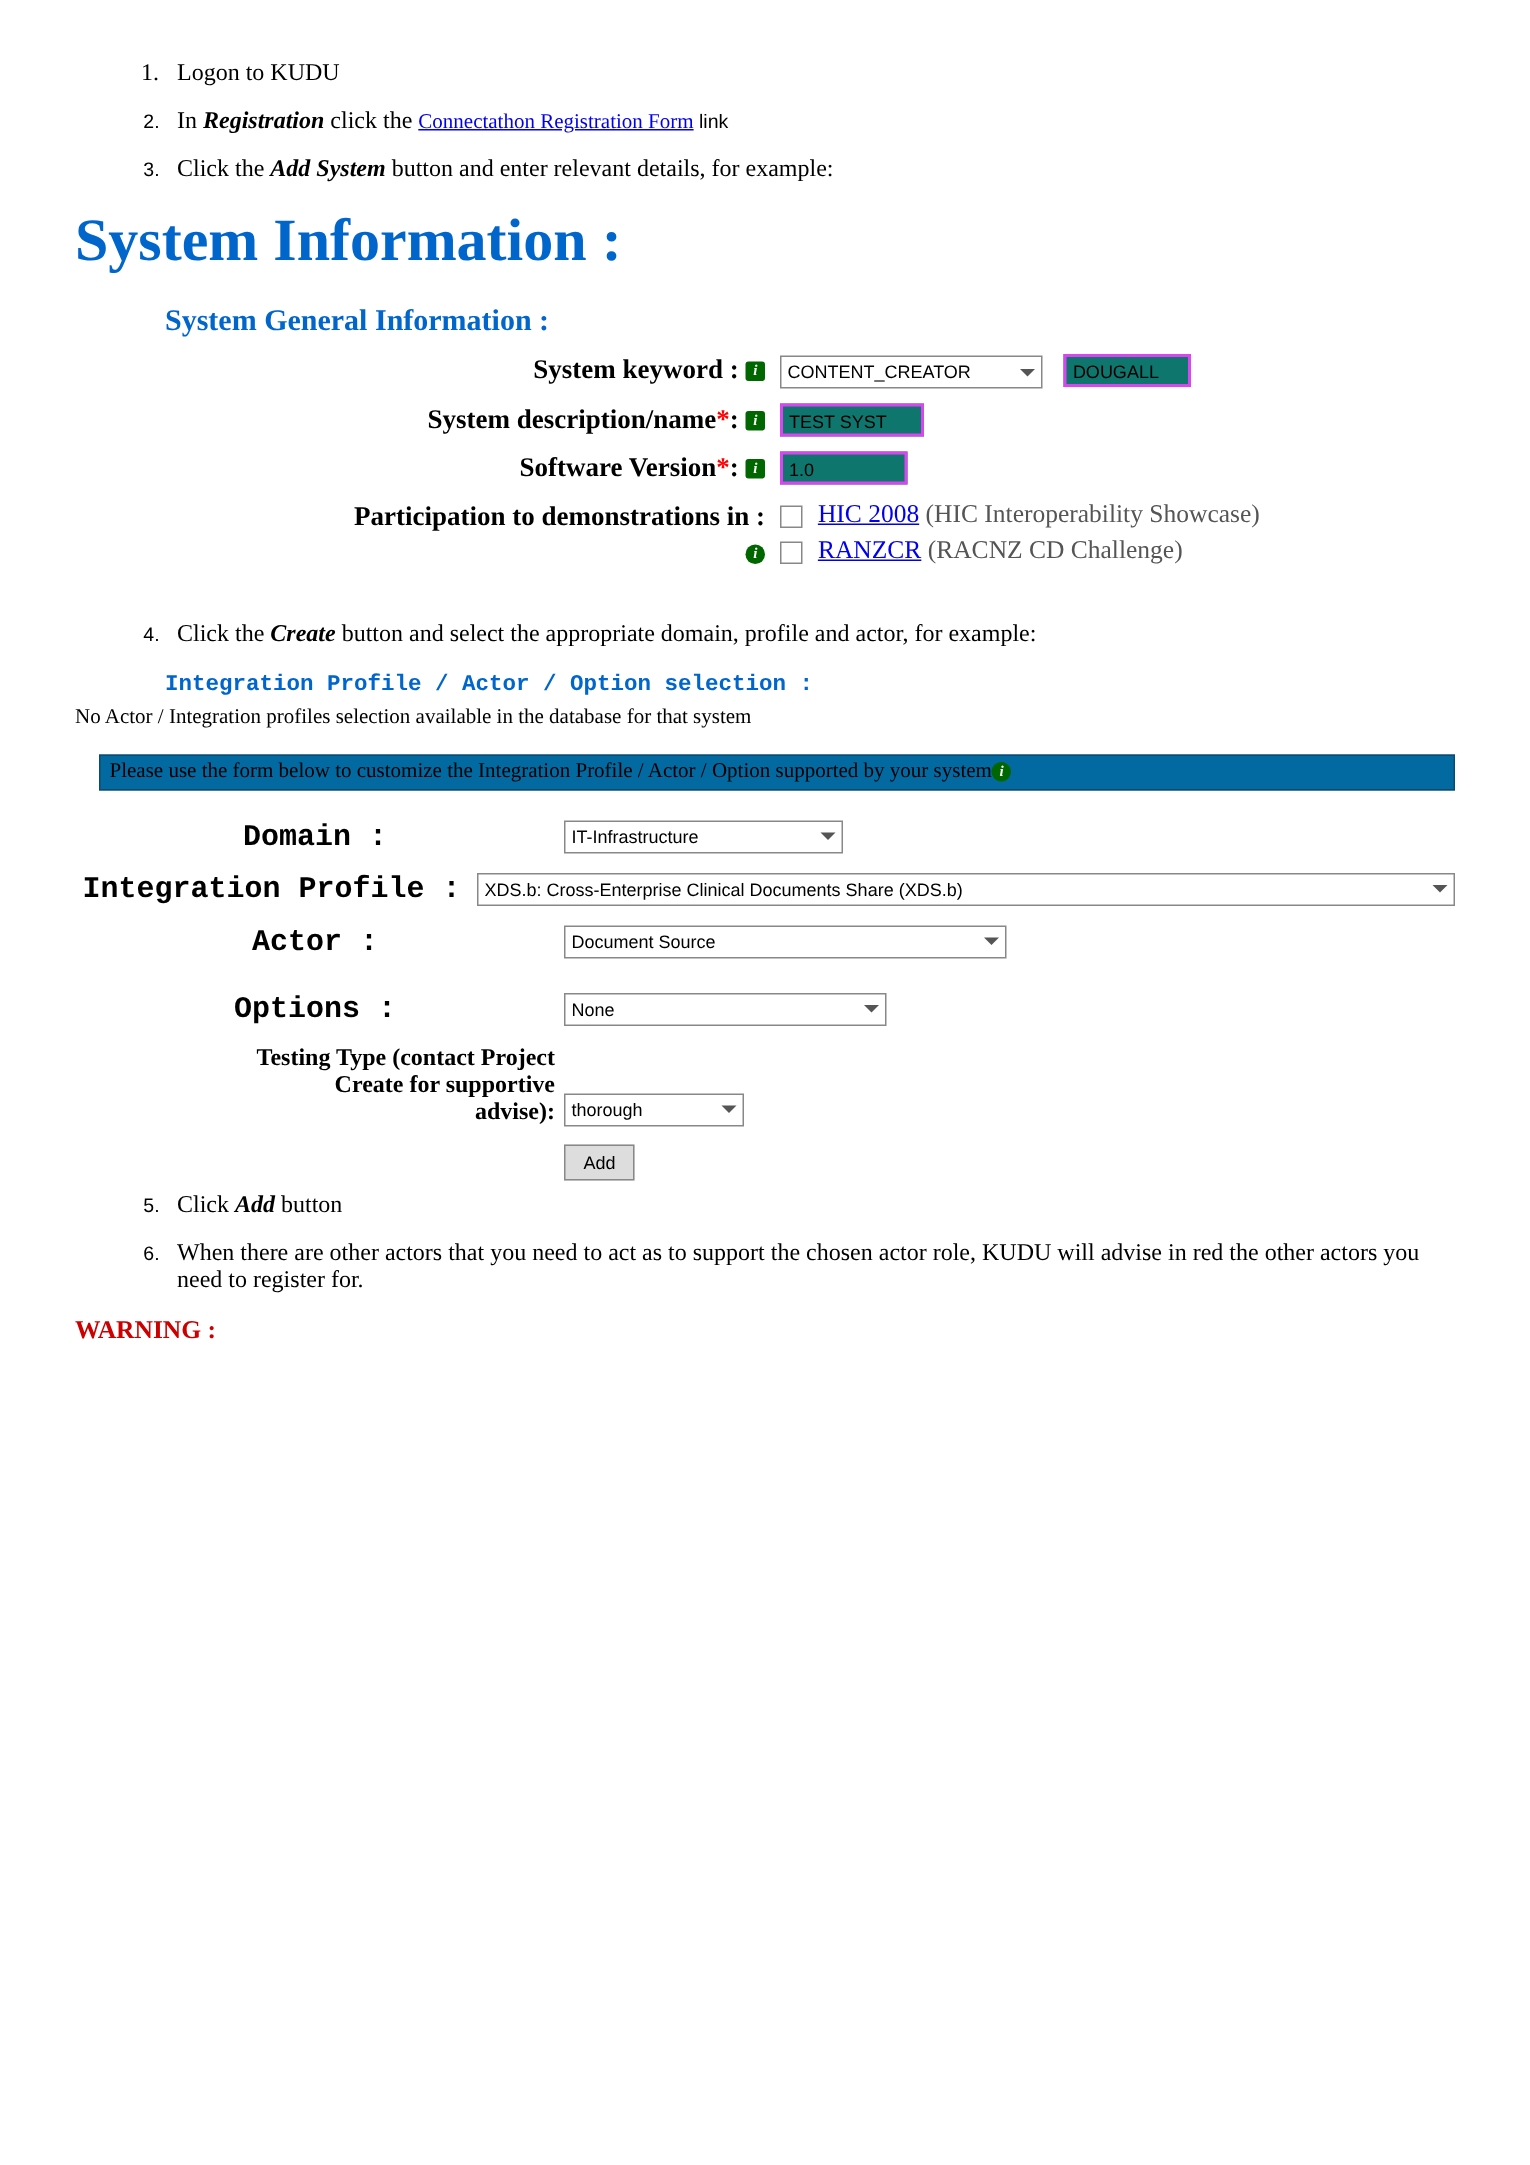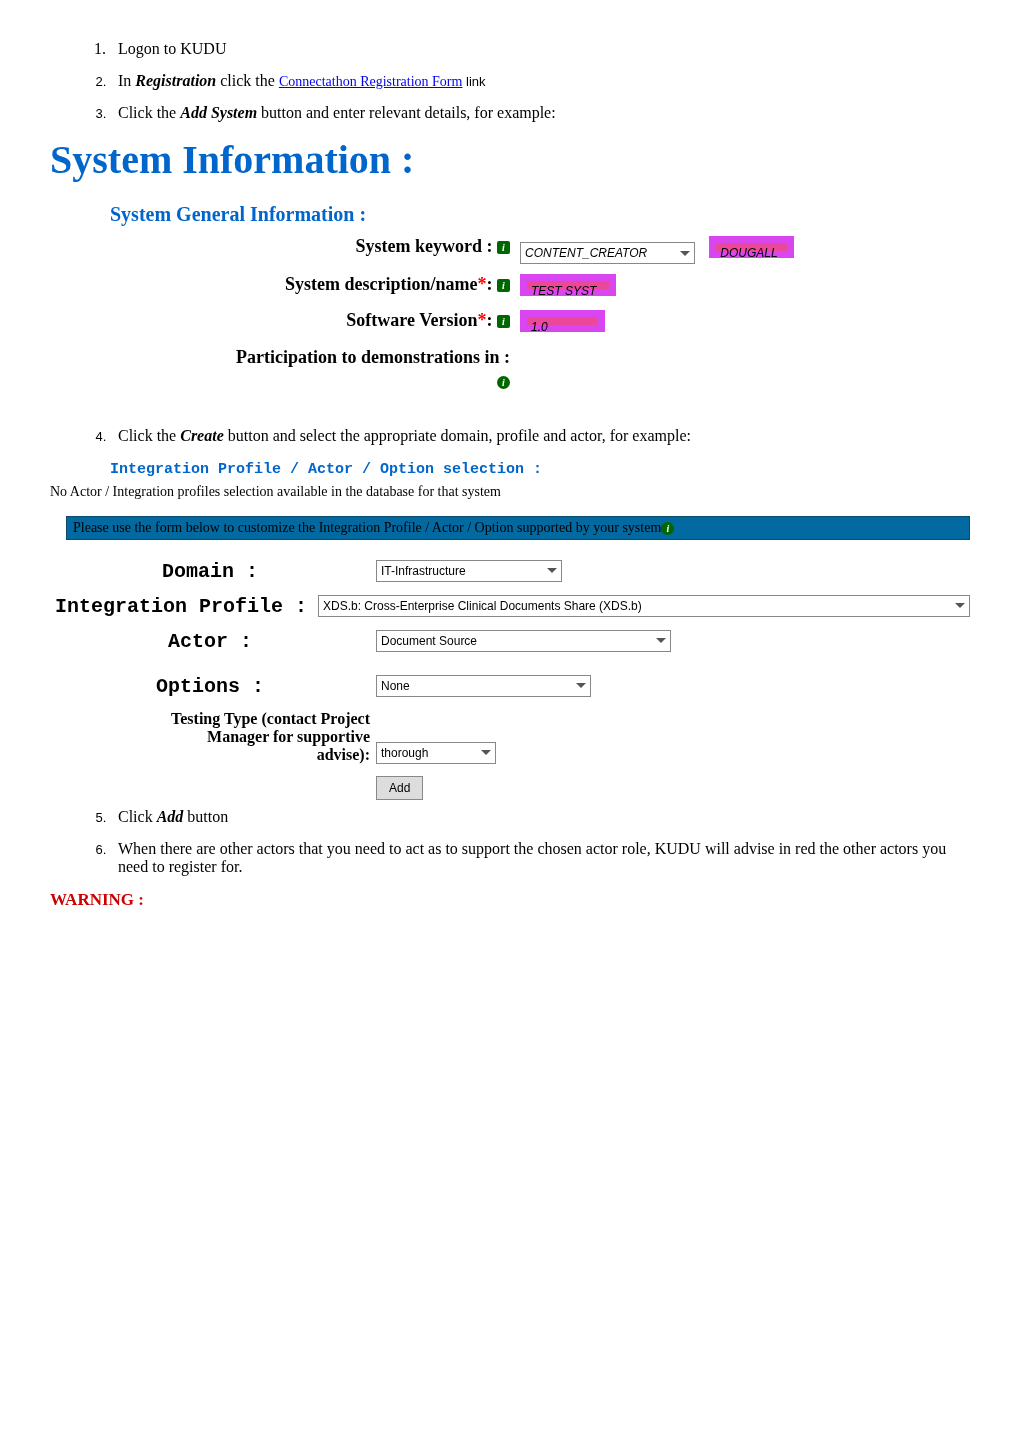--- a/index.html
+++ b/index.html
@@ -83,21 +83,20 @@
       font-size: 18px;
       padding-right: 6px;
     }
     .label-col .star {
       color: red;
     }
     .value-col {
       padding-left: 4px;
       font-family: "Comic Sans MS", cursive;
       font-size: 17px;
-      font-style: italic;
     }
     .info-icon {
       display: inline-block;
       width: 13px;
       height: 13px;
       background: #006600;
       border-radius: 2px;
       color: #fff;
       font-family: Georgia, serif;
       font-style: italic;
@@ -137,27 +136,27 @@
     .select-arrow {
       display: inline-block;
       width: 0;
       height: 0;
       border-left: 5px solid transparent;
       border-right: 5px solid transparent;
       border-top: 5px solid #555;
       margin-left: 6px;
     }
     .text-input {
-      border: 7px solid #d946ef;
+      border: 2px solid #d946ef;
       font-family: Arial, sans-serif;
       font-size: 12px;
       padding: 3px 4px;
       height: 22px;
       box-sizing: border-box;
-      background: #ec4899;
+      background: #0f766e;
     }
     .checkbox-sq {
       display: inline-block;
       width: 13px;
       height: 13px;
       border: 1px solid #888;
       background: #fff;
       vertical-align: middle;
       margin-right: 6px;
     }
@@ -264,20 +263,30 @@
     <div class="value-col">
       <span class="text-input" style="display:inline-block;width:85px;">1.0</span>
     </div>
   </div>
 
   <div class="form-row">
     <div class="label-col" style="line-height:1.3;">
       <span>Participation to demonstrations in :</span><br>
       <span class="info-icon-round">i</span>
     </div>
+    <div class="value-col" style="max-width:380px;">
+      <div style="margin-bottom:4px;">
+        <span class="checkbox-sq"></span>
+        <a href="#" class="link-blue2">HIC 2008</a><span class="paren-grey"> (HIC Interoperability  Showcase)</span>
+      </div>
+      <div>
+        <span class="checkbox-sq"></span>
+        <a href="#" class="link-blue2">RANZCR</a><span class="paren-grey"> (RACNZ CD Challenge)</span>
+      </div>
+    </div>
   </div>
 </div>
 
 <div style="height:24px;"></div>
 
 <ol start="4">
   <li class="num-s">
     <span class="content">
       <span>Click the </span><span class="bi">Create</span><span> button and select the appropriate domain, profile and actor, for example:</span>
     </span>
@@ -329,21 +338,21 @@
     <span class="select-like" style="width:215px;">
       <span>None</span>
         <span class="select-arrow"></span>
     </span>
   </div>
 </div>
 
 <div class="form-row2" style="align-items:flex-end;">
   <div class="multi-label">
     <div>Testing Type (contact Project</div>
-    <div>Manager for supportive</div>
+    <div>Create for supportive</div>
     <div>advise):</div>
   </div>
   <div style="padding-top:20px;">
     <span class="select-like" style="width:120px;">
       <span>thorough</span>
         <span class="select-arrow"></span>
     </span>
   </div>
 </div>
 

